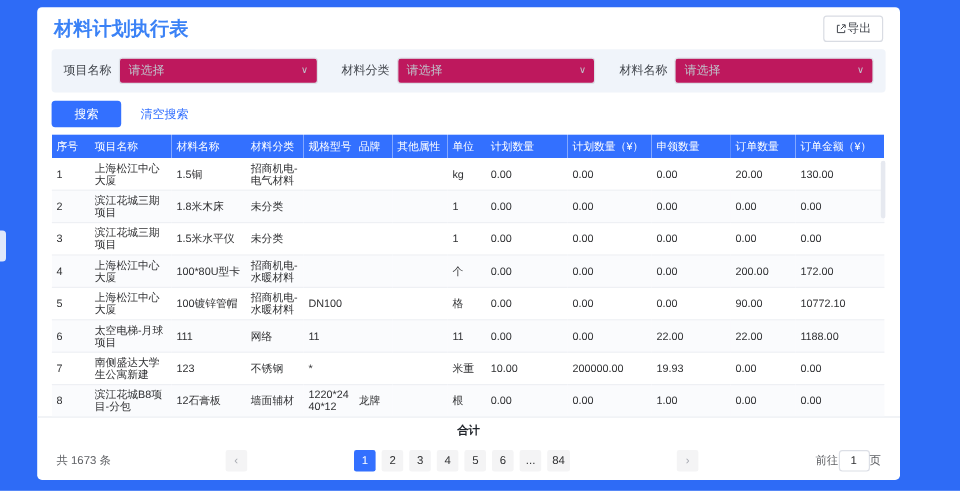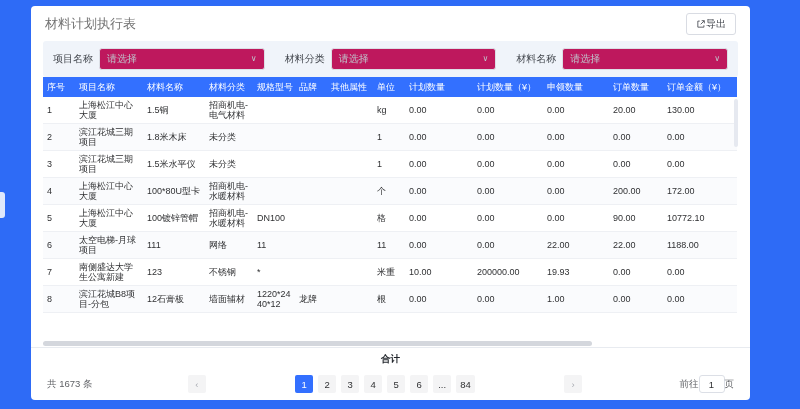--- a/index.html
+++ b/index.html
@@ -13,21 +13,21 @@
     position:absolute; left:0; top:192px; width:5px; height:26px;
     background:#dfe8fb; border-radius:0 3px 3px 0;
   }
   .card{
     position:absolute; left:31px; top:6px; width:719px; height:394px;
     background:#ffffff; border-radius:4px;
     display:flex; flex-direction:column; overflow:hidden;
   }
   
   .hdr{ display:flex; align-items:center; justify-content:space-between; padding:7px 14px 5px; }
-  .title{ font-size:13px; font-weight:normal; color:#737373; }
+  .title{ font-size:16px; font-weight:bold; color:#3b82f6; }
   .export-btn{
     display:flex; align-items:center; gap:0; background:#fff;
     border:1px solid #d9dce3; border-radius:3px; padding:3px 9px;
     font-size:10px; color:#42464d; cursor:pointer;
   }
   
   .filter-bar{
     margin:1px 12px 0; background:#f0f4fa; border-radius:3px;
     padding:7px 10px; display:flex; align-items:center; gap:20px;
   }
@@ -40,21 +40,21 @@
   .f-placeholder{ color:#bfc4cc; font-size:10px; }
   .f-chevron{ color:#c0c4cc; font-size:8px; line-height:8px; }
   
   .actions{ padding:7px 12px 6px; display:flex; align-items:center; gap:16px; }
   .search-btn{
     background:#3370ff; color:#fff; border:none; border-radius:3px;
     font-size:10px; padding:4px 19px; cursor:pointer;
   }
   .clear-btn{ background:none; border:none; color:#3370ff; font-size:10px; cursor:pointer; }
   
-  .table-section{ margin:0 12px; flex:1; display:flex; flex-direction:column; min-height:0; }
+  .table-section{ margin:0 12px; flex:1; display:flex; flex-direction:row; min-height:0; }
   .table-wrap{ position:relative; flex:1; overflow:hidden; }
   table{ width:694px; border-collapse:collapse; table-layout:fixed; }
   thead th{
     background:#3370ff; color:#ffffff; font-size:9px; font-weight:normal;
     text-align:left; padding:5px 4px; line-height:10px; white-space:nowrap; overflow:hidden;
   }
   tbody td{
     font-size:9px; color:#303133; padding:3px 4px; line-height:10px;
     border-bottom:1px solid #eef0f4; word-break:break-all; vertical-align:middle;
   }
@@ -129,20 +129,24 @@
     </div>
     <div class="f-group">
       <span class="f-label">材料名称</span>
       <div class="f-select">
         <span class="f-placeholder">请选择</span>
         <span class="f-chevron">∨</span>
       </div>
     </div>
   </div>
 
+  <div class="actions">
+    <button class="search-btn">搜索</button>
+    <button class="clear-btn">清空搜索</button>
+  </div>
 
   <div class="table-section">
     <div class="table-wrap">
       <table>
         <colgroup>
           <col style="width:32px">
             <col style="width:68px">
             <col style="width:62px">
           <col style="width:48px">
             <col style="width:42px">

